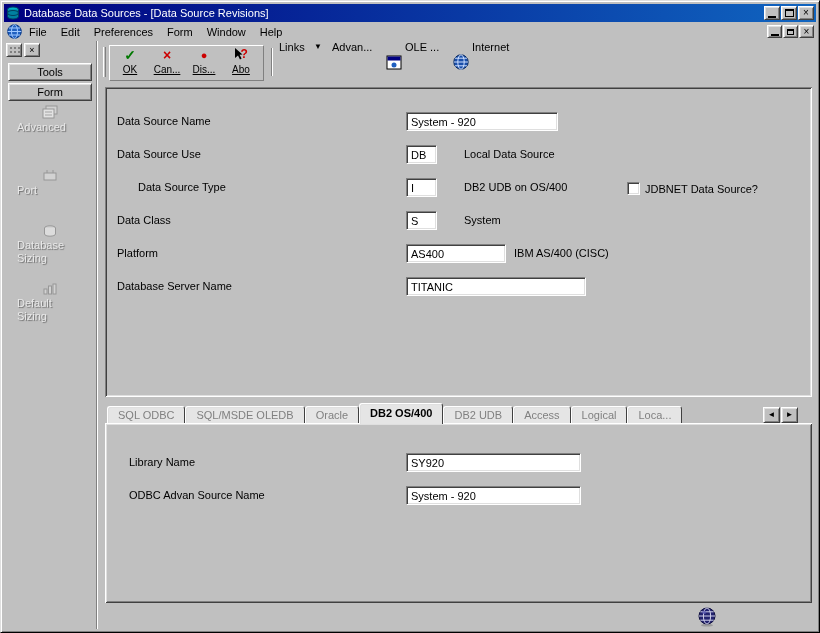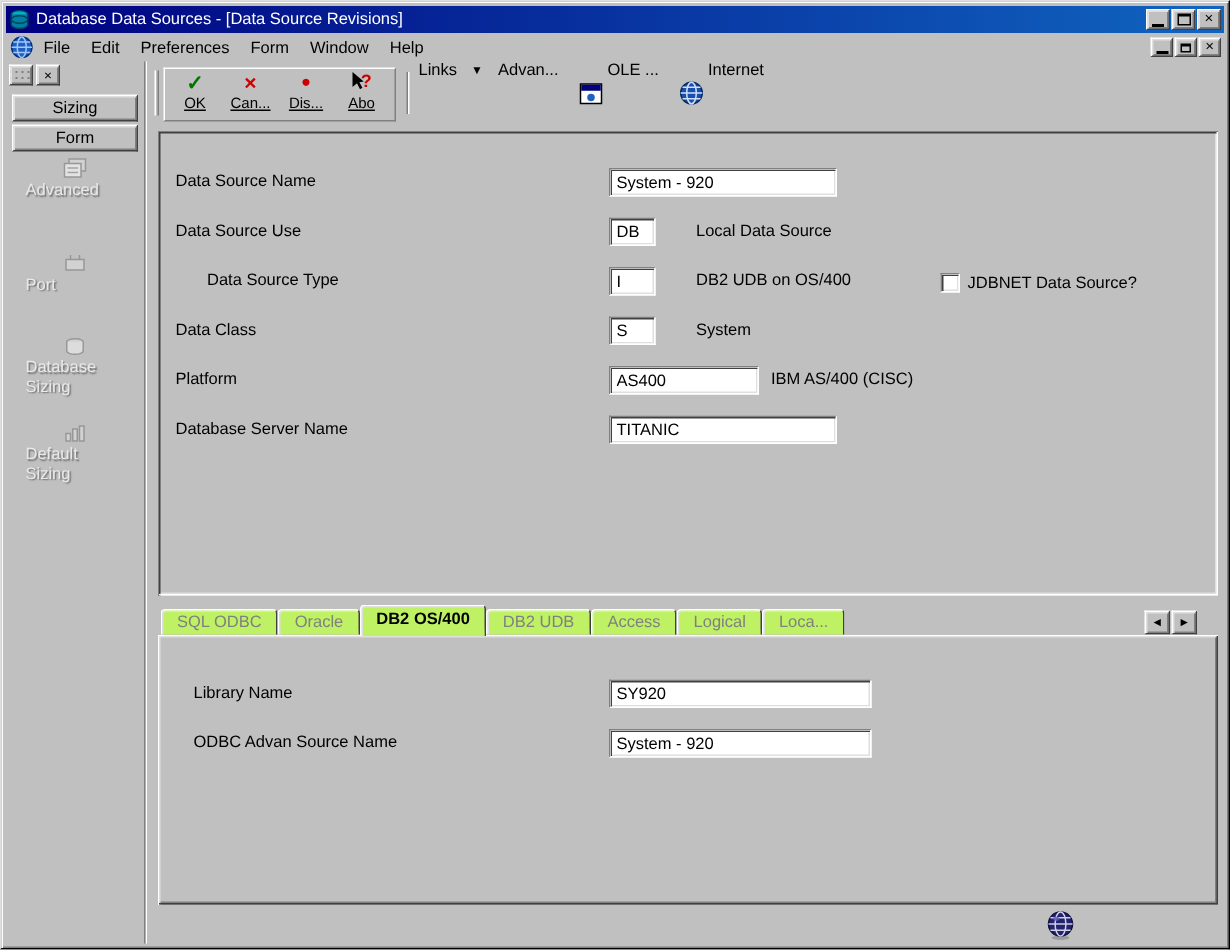--- a/index.html
+++ b/index.html
@@ -61,21 +61,21 @@
              box-shadow: inset 1px 1px 0 #404040, inset -1px -1px 0 #dfdfdf;
              font-family:"Liberation Sans",sans-serif; font-size:11px; padding:1px 4px; outline:none; color:#000; }
   .flabel { position:absolute; line-height:13px; }
 
   .checkbox { position:absolute; width:13px; height:13px; background:#fff; border:1px solid; border-color:#808080 #fff #fff #808080;
               box-shadow: inset 1px 1px 0 #404040, inset -1px -1px 0 #dfdfdf; }
 
   .tabstrip { position:absolute; left:106px; top:402px; width:654px; height:21px;
               display:flex; align-items:flex-end; overflow:hidden; }
   .tab { flex:none; position:relative; height:18px; line-height:17px; padding:0 10px; color:#808080;
-         background:#bef264; border:1px solid #404040; border-bottom:none;
+         background:#e5e5e5; border:1px solid #404040; border-bottom:none;
          border-top-color:#fff; border-left-color:#fff; border-radius:3px 3px 0 0;
          box-shadow: inset 1px 1px 0 #dfdfdf; }
   .tab.active { height:21px; line-height:19px; color:#000; font-weight:bold; z-index:2; }
   .arrow-btn { position:absolute; top:406px; width:17px; height:16px; font-size:8px; }
 
   .status-globe { position:absolute; left:697px; top:606px; }
 </style>
 </head>
 <body>
 
@@ -127,21 +127,21 @@
         </span>
     </span>
   </div>
 
   <div class="sidebar">
     <span class="abs raised grip" style="left:2px;top:2px;width:16px;height:14px;"></span>
     <span class="abs raised tbtn" style="left:20px;top:2px;width:16px;height:14px;font-size:9px;">
         <span>×</span>
       </span>
 
-    <span class="abs raised side-btn" style="top:22px;">Sizing</span>
+    <span class="abs raised side-btn" style="top:22px;">Tools</span>
     <span class="abs raised side-btn" style="top:42px;">Form</span>
 
     <div class="side-item" style="top:64px;">
       <svg width="16" height="14" viewBox="0 0 16 14">
         <rect x="4" y="1" width="11" height="8" fill="#d8d8d8" stroke="#8a8a8a"></rect>
         <rect x="1" y="4" width="11" height="9" fill="#efefef" stroke="#8a8a8a"></rect>
         <line x1="3" y1="7" x2="10" y2="7" stroke="#9a9a9a"></line>
         <line x1="3" y1="10" x2="10" y2="10" stroke="#9a9a9a"></line>
       </svg>
       <div class="lbl">Advanced</div>
@@ -245,24 +245,25 @@
 
   <span class="flabel" style="left:116px;top:213px;">Data Class</span>
   <input class="input3d" style="left: 405px; top: 210px; width: 31px;" value="S">
   <span class="flabel" style="left:463px;top:213px;">System</span>
 
   <span class="flabel" style="left:116px;top:246px;">Platform</span>
   <input class="input3d" style="left: 405px; top: 243px; width: 100px;" value="AS400">
   <span class="flabel" style="left:513px;top:246px;">IBM AS/400 (CISC)</span>
 
   <span class="flabel" style="left:116px;top:279px;">Database Server Name</span>
-  <input class="input3d" style="left: 405px; top: 276px; width: 152px;" value="TITANIC">
+  <input class="input3d" style="left: 405px; top: 276px; width: 180px;" value="TITANIC">
 
   <div class="tabstrip">
     <span class="tab">SQL ODBC</span>
+    <span class="tab">SQL/MSDE OLEDB</span>
     <span class="tab">Oracle</span>
     <span class="tab active">DB2 OS/400</span>
     <span class="tab">DB2 UDB</span>
     <span class="tab">Access</span>
     <span class="tab">Logical</span>
     <span class="tab">Loca...</span>
   </div>
   <span class="abs raised tbtn arrow-btn" style="left:762px;">
       <span>◄</span>
     </span>

